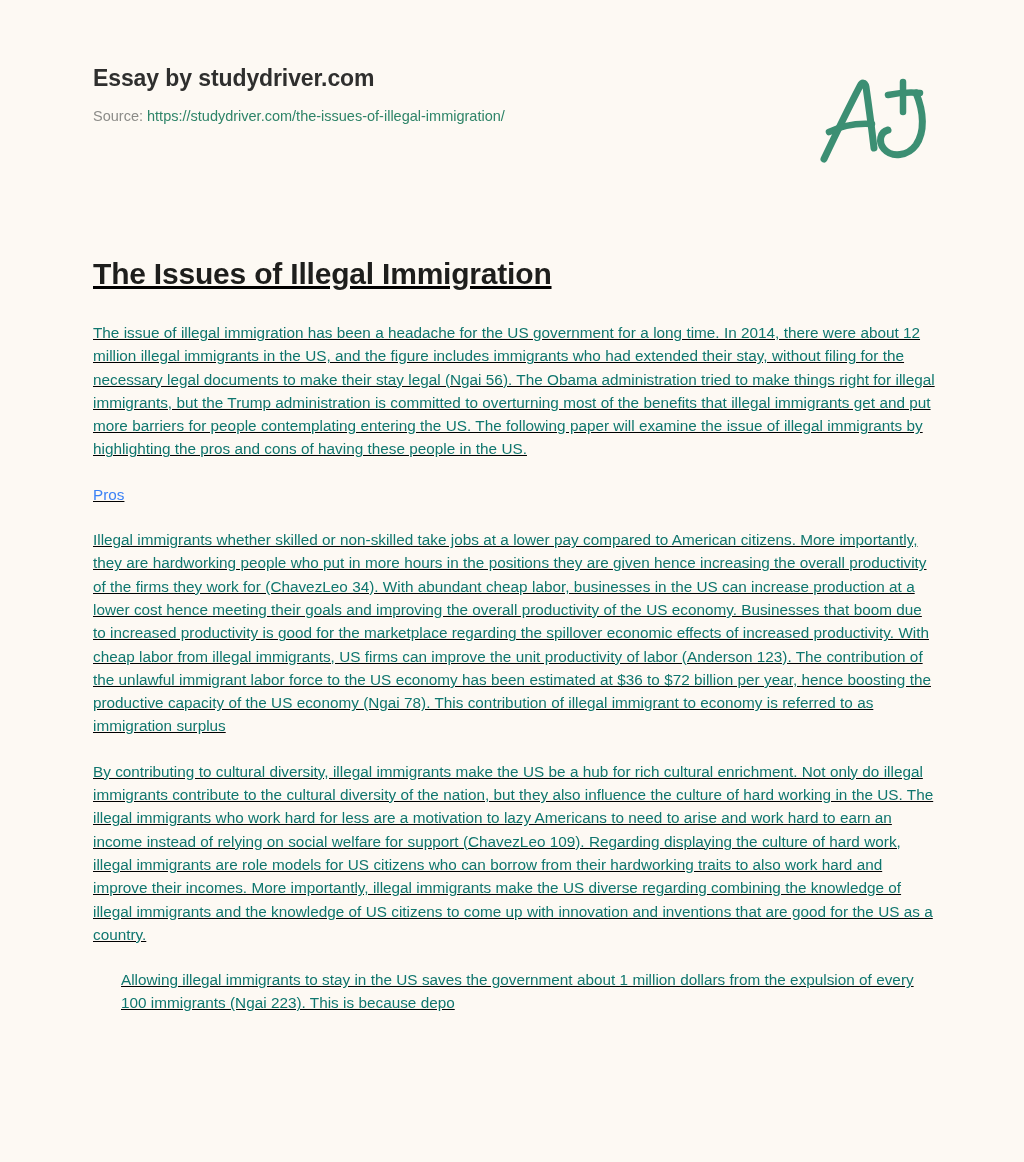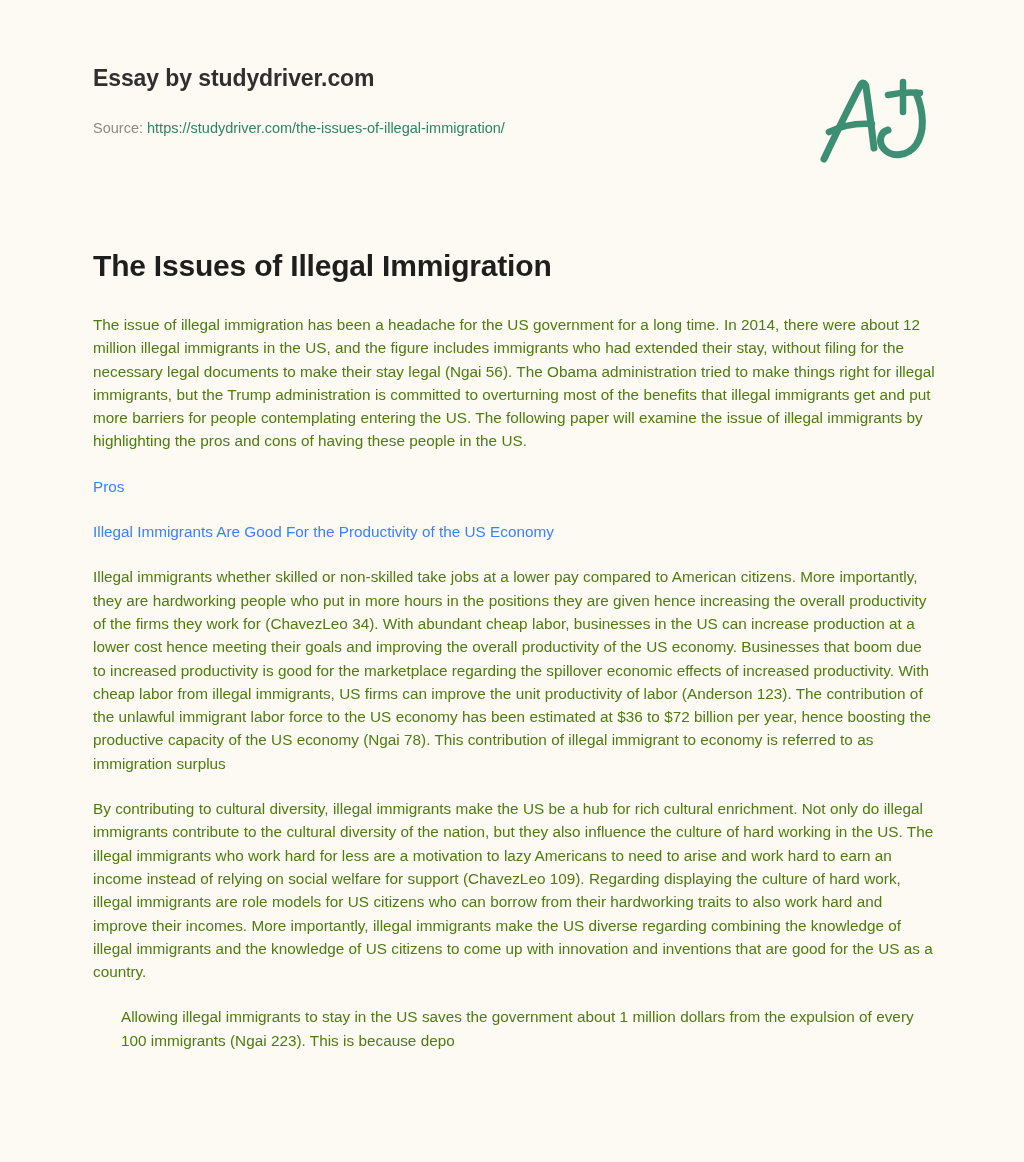--- a/index.html
+++ b/index.html
@@ -37,21 +37,21 @@
     font-size: 23px;
     font-weight: bold;
     color: #2f2f2e;
     letter-spacing: -0.1px;
     white-space: nowrap;
   }
 
   .source-line {
     position: absolute;
     left: 93px;
-    top: 120px;
+    top: 108px;
     font-size: 14.5px;
     color: #8a8a86;
     white-space: nowrap;
   }
   .source-line .src-label {
     color: #8c8c88;
   }
   .source-line .src-url {
     color: #2e8468;
   }
@@ -66,37 +66,38 @@
   .logo svg {
     display: block;
     width: 118px;
     height: 92px;
   }
 
   
   .doc {
     position: absolute;
     left: 93px;
-    top: 248px;
+    top: 256px;
     width: 842px;
+    text-decoration: underline;
   }
 
   .doc-title {
     font-size: 30px;
     font-weight: bold;
     color: #1e1e1c;
     line-height: 36px;
     letter-spacing: -0.2px;
     margin: 0 0 29px 0;
   }
 
   .para {
     font-size: 15.3px;
     line-height: 23.3px;
-    color: #4d7c0f;
+    color: #0f766e;
     margin: 0 0 22px 0;
     text-align: left;
     word-spacing: 0.1px;
   }
 
   .heading {
     font-size: 15.3px;
     line-height: 23.3px;
     color: #3b82f6;
     margin: 0 0 22px 0;
@@ -142,21 +143,20 @@
   </div>
 
   <div class="doc">
 
     <h1 class="doc-title">The Issues of Illegal Immigration</h1>
 
     <p class="para">The issue of illegal immigration has been a headache for the US government for a long time. In 2014, there were about 12 million illegal immigrants in the US, and the figure includes immigrants who had extended their stay, without filing for the necessary legal documents to make their stay legal (Ngai 56). The Obama administration tried to make things right for illegal immigrants, but the Trump administration is committed to overturning most of the benefits that illegal immigrants get and put more barriers for people contemplating entering the US. The following paper will examine the issue of illegal immigrants by highlighting the pros and cons of having these people in the US.</p>
 
     <div class="heading">Pros</div>
 
-    <div class="heading">Illegal Immigrants Are Good For the Productivity of the US Economy</div>
 
     <p class="para">Illegal immigrants whether skilled or non-skilled take jobs at a lower pay compared to American citizens. More importantly, they are hardworking people who put in more hours in the positions they are given hence increasing the overall productivity of the firms they work for (ChavezLeo 34). With abundant cheap labor, businesses in the US can increase production at a lower cost hence meeting their goals and improving the overall productivity of the US economy. Businesses that boom due to increased productivity is good for the marketplace regarding the spillover economic effects of increased productivity. With cheap labor from illegal immigrants, US firms can improve the unit productivity of labor (Anderson 123). The contribution of the unlawful immigrant labor force to the US economy has been estimated at $36 to $72 billion per year, hence boosting the productive capacity of the US economy (Ngai 78). This contribution of illegal immigrant to economy is referred to as immigration surplus</p>
 
 
     <p class="para">By contributing to cultural diversity, illegal immigrants make the US be a hub for rich cultural enrichment. Not only do illegal immigrants contribute to the cultural diversity of the nation, but they also influence the culture of hard working in the US. The illegal immigrants who work hard for less are a motivation to lazy Americans to need to arise and work hard to earn an income instead of relying on social welfare for support (ChavezLeo 109). Regarding displaying the culture of hard work, illegal immigrants are role models for US citizens who can borrow from their hardworking traits to also work hard and improve their incomes. More importantly, illegal immigrants make the US diverse regarding combining the knowledge of illegal immigrants and the knowledge of US citizens to come up with innovation and inventions that are good for the US as a country.</p>
 
 
     <p class="para last">Allowing illegal immigrants to stay in the US saves the government about 1 million dollars from the expulsion of every 100 immigrants (Ngai 223). This is because depo</p>
 
   </div>

